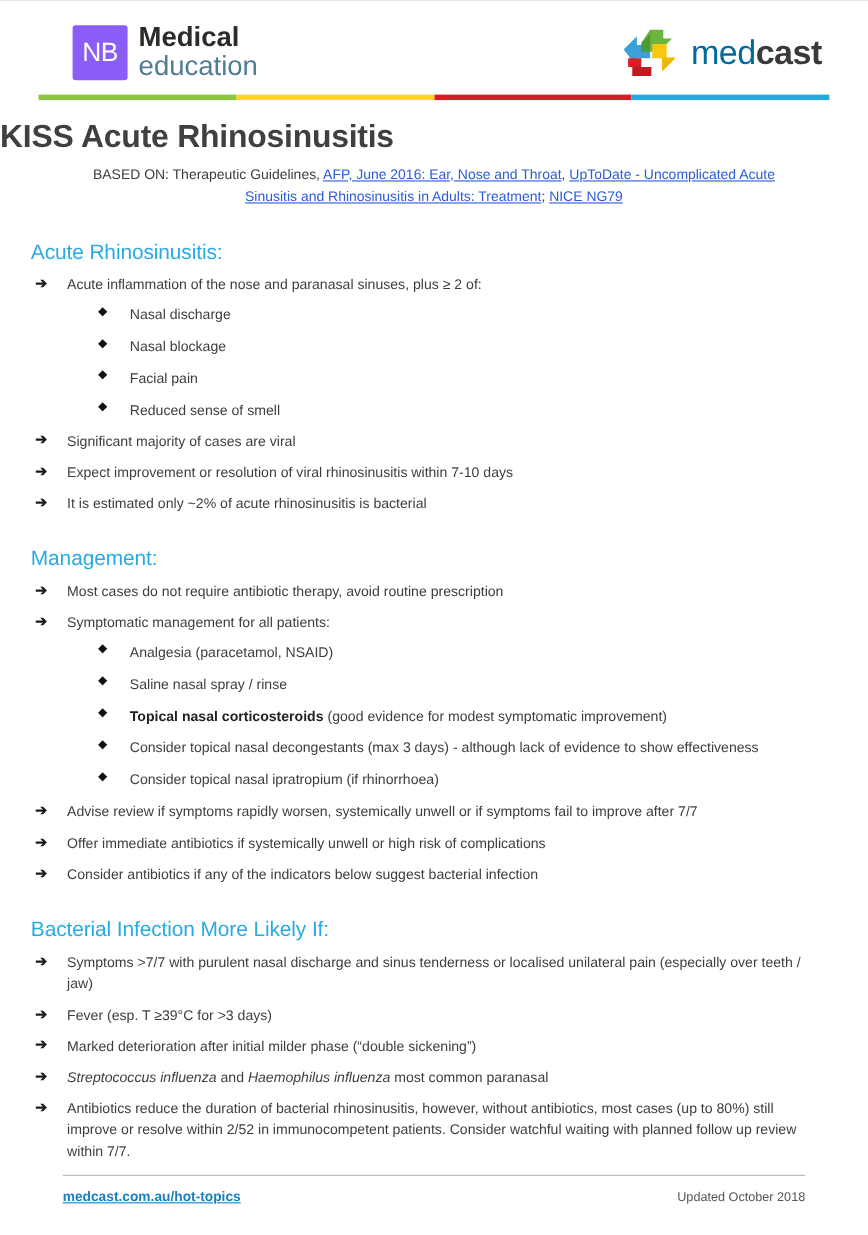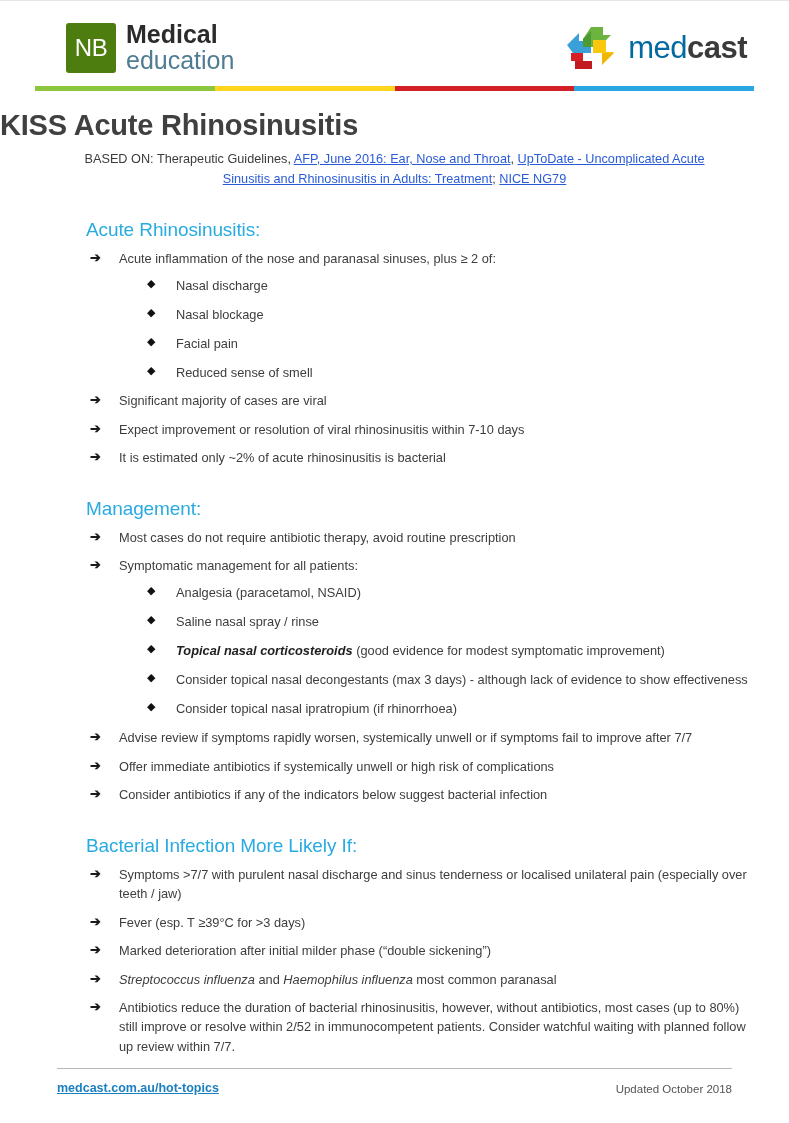--- a/index.html
+++ b/index.html
@@ -34,21 +34,21 @@
     box-sizing: border-box;
   }
   .nb-logo {
     display: flex;
     align-items: center;
     gap: 10px;
   }
   .nb-mark {
     width: 50px;
     height: 50px;
-    background: #4d7c0f;
+    background: #8b5cf6;
     border-radius: 3px;
     display: flex;
     align-items: center;
     justify-content: center;
     flex: none;
   }
   .nb-mark span {
     color: #ffffff;
     font-size: 24px;
     letter-spacing: -0.5px;
@@ -110,21 +110,21 @@
     line-height: 1.58;
     margin: 7px auto 0 auto;
     width: 650px;
   }
   .subtitle a {
     color: #2a5bd7;
     text-decoration: underline;
   }
 
   
-  .content { padding: 0 40px 0 80px; }
+  .content { padding: 0 40px 0 22px; }
 
   h2.section {
     color: #29abe2;
     font-size: 19px;
     font-weight: 400;
     margin: 30px 0 8px 6px;
     letter-spacing: -0.1px;
   }
 
   ul.lvl1 {
@@ -164,21 +164,21 @@
   }
   ul.lvl2 > li > .diamond {
     position: absolute;
     left: 0;
     top: -1px;
     font-size: 11px;
     color: #111111;
   }
   ul.lvl2 > li:last-child { margin-bottom: 0; }
 
-  b.strong { font-weight: 700; color: #1f1f1f; font-style: italic; }
+  b.strong { font-weight: 700; color: #1f1f1f; }
   i.sci { font-style: italic; }
 
   
   .footer {
     position: absolute;
     left: 57px;
     right: 57px;
     bottom: 28px;
   }
   .footer-rule {

